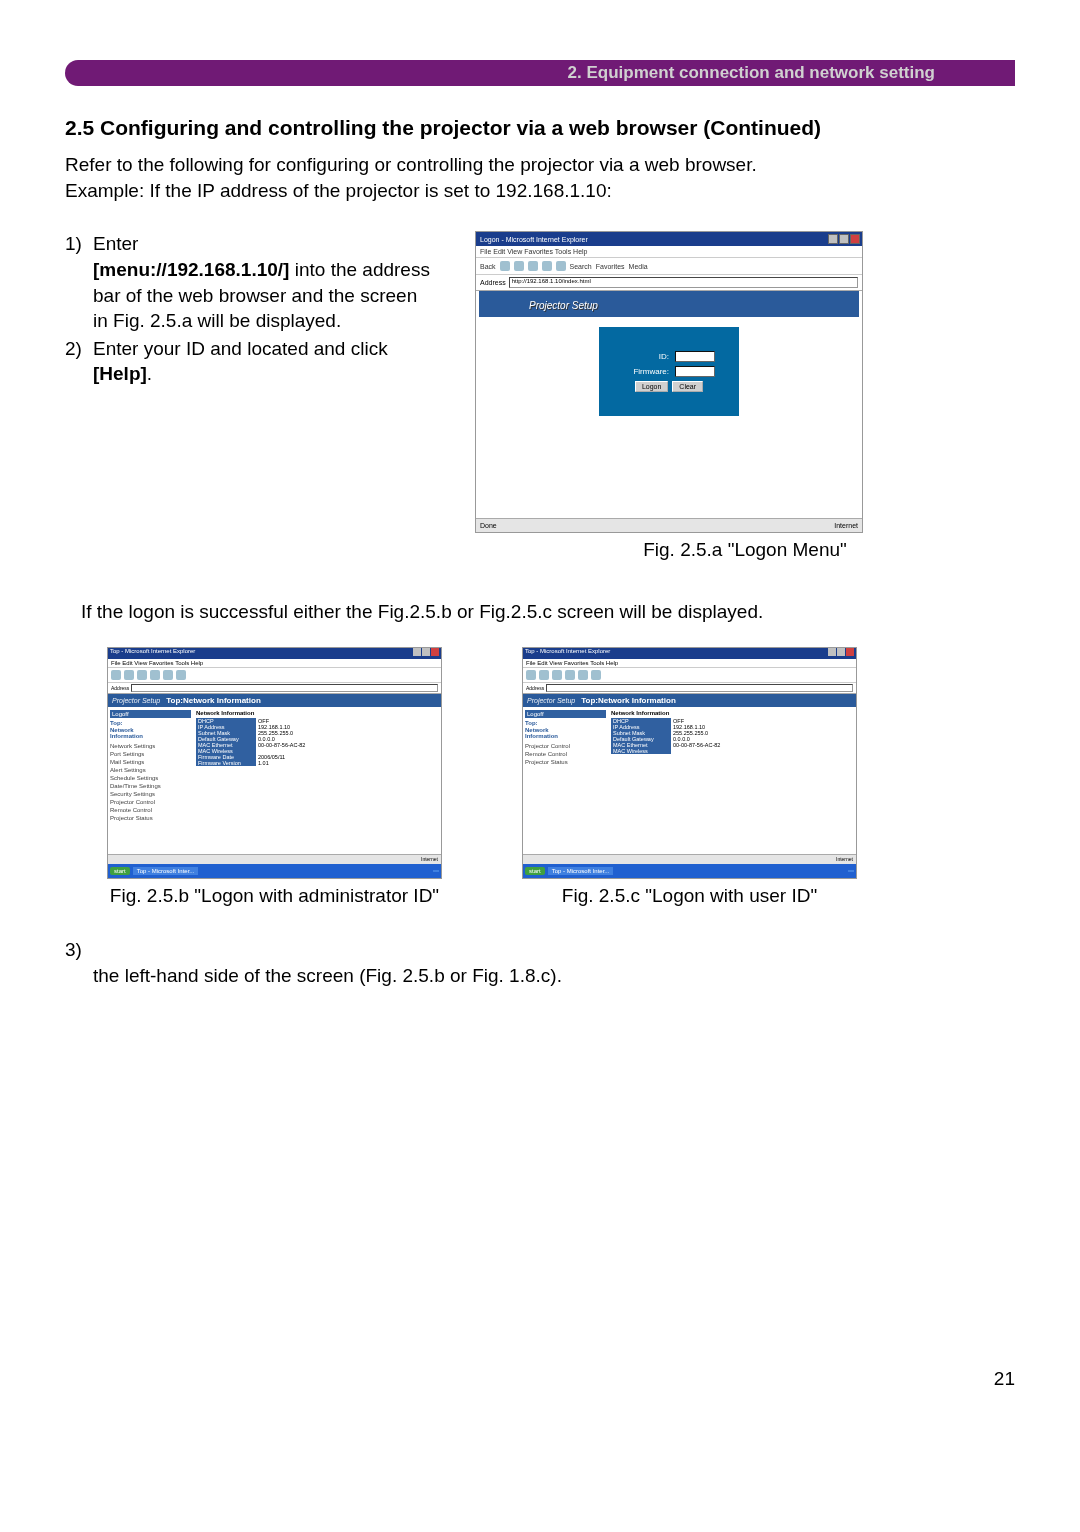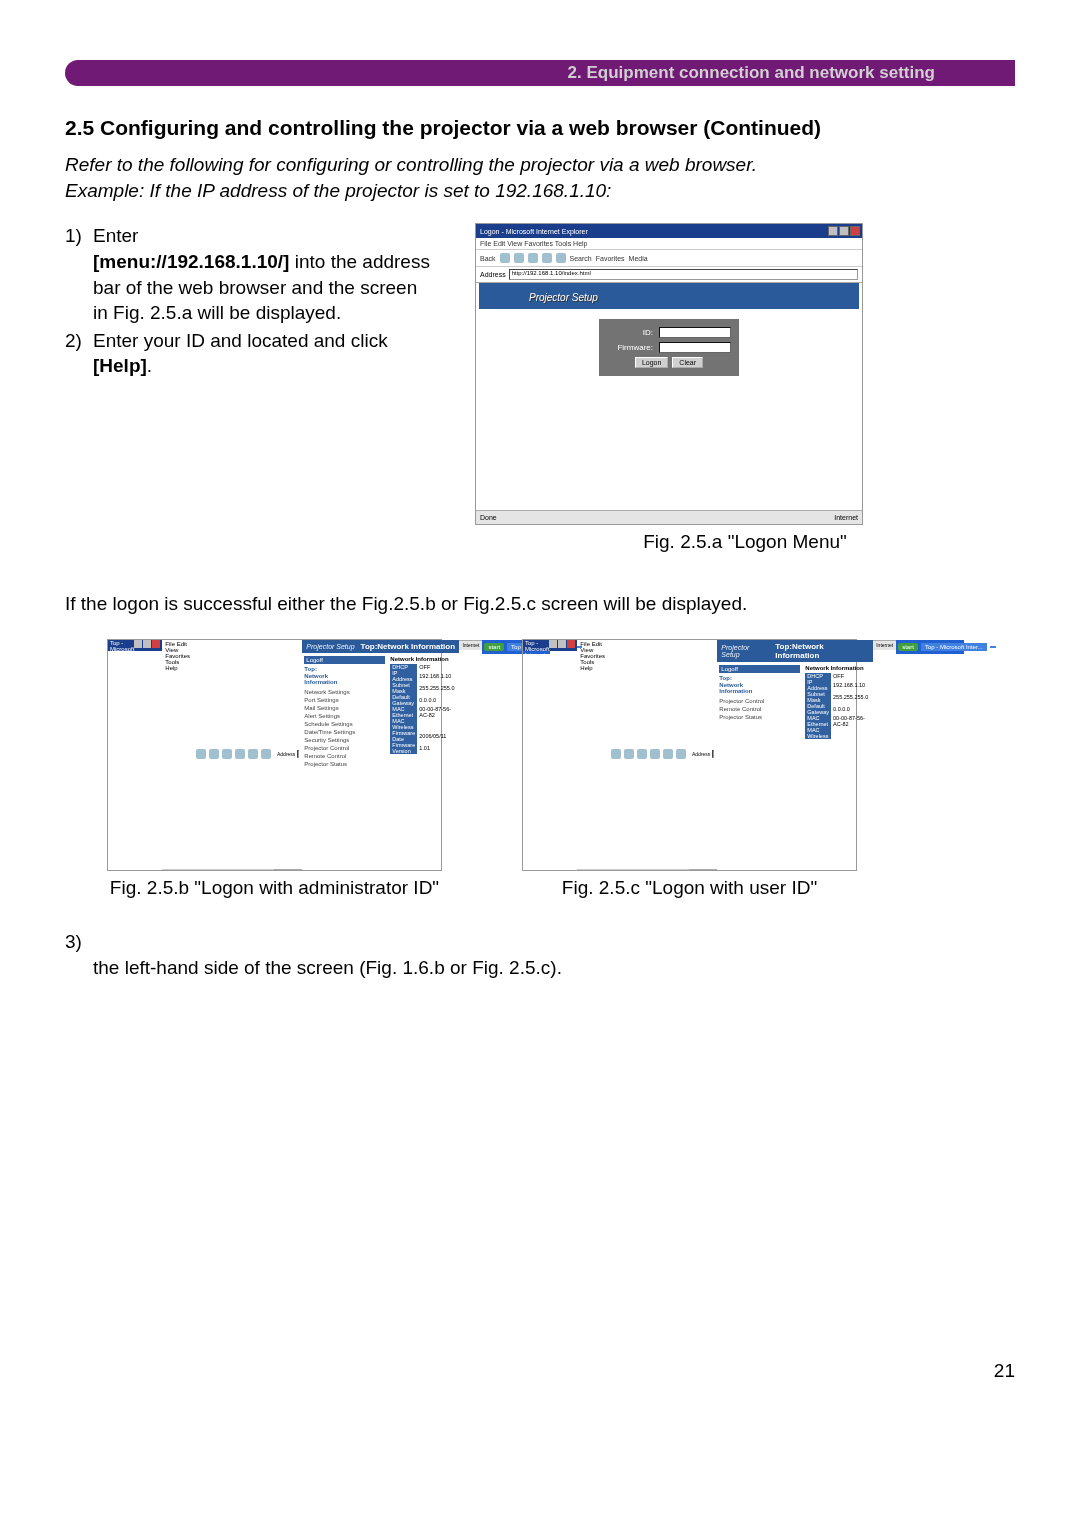--- a/index.html
+++ b/index.html
@@ -35,22 +35,21 @@
       font-weight: bold;
     }
     .section-title {
       font-size: 21px;
       font-weight: bold;
       margin-bottom: 12px;
     }
     .intro {
       font-size: 19px;
       line-height: 1.35;
-      margin-bottom: 20px;
-      font-style: italic;
+      margin-bottom: 28px;
     }
     .columns {
       display: flex;
       gap: 20px;
       margin-bottom: 8px;
     }
     .left-col {
       flex: 0 0 390px;
       font-size: 19px;
       line-height: 1.35;
@@ -101,24 +100,24 @@
       padding: 4px 8px 4px 50px;
       margin: 0 3px;
     }
     .proj-banner-text {
       color: #fff;
       font-size: 10px;
       font-style: italic;
       text-shadow: 1px 1px #333;
     }
     .logon-panel {
-      background: #737373;
+      background: #0369a1;
       width: 140px;
       margin: 10px auto 16px auto;
-      padding: 8px;
+      padding: 24px;
       font-size: 8px;
       color: #fff;
     }
     .logon-row { display: flex; align-items: center; gap: 6px; margin-bottom: 4px; }
     .logon-label { width: 46px; text-align: right; }
     .logon-input { flex: 1; height: 11px; background: #fff; border: 1px inset #666; }
     .logon-btns { display: flex; justify-content: center; gap: 4px; margin-top: 4px; }
     .logon-btn {
       background: #d0d0d0;
       border: 1px outset #fff;
@@ -139,35 +138,36 @@
     .fig-caption {
       text-align: center;
       font-size: 19px;
       margin-top: 6px;
       margin-bottom: 30px;
     }
     .mid-text {
       font-size: 19px;
       line-height: 1.35;
       margin-bottom: 22px;
+      margin-left: 16px;
     }
     .two-figs {
       display: flex;
       gap: 80px;
       justify-content: flex-start;
       margin-bottom: 30px;
       padding-left: 42px;
     }
     .fig-block { width: 335px; }
     .small-browser {
       border: 1px solid #999;
       width: 335px;
       height: 232px;
       display: flex;
-      flex-direction: row;
+      flex-direction: column;
     }
     .small-titlebar { background: #1a3d8c; height: 11px; display: flex; justify-content: space-between; padding: 0 2px; }
     .small-titlebar-title { color: #fff; font-size: 6px; }
     .small-winbtns { display: flex; gap: 1px; }
     .small-winbtn { width: 8px; height: 8px; background: #c0c0c0; }
     .small-winbtn.close { background: #d04040; }
     .small-menubar { font-size: 6px; padding: 1px 3px; border-bottom: 1px solid #ccc; }
     .small-toolbar { font-size: 6px; padding: 2px 3px; border-bottom: 1px solid #ccc; display: flex; gap: 3px; align-items: center; }
     .small-addr { font-size: 5px; padding: 1px 3px; border-bottom: 1px solid #aaa; display: flex; gap: 2px; align-items: center; }
     .small-addr-input { flex: 1; border: 1px inset #999; height: 8px; }
@@ -488,19 +488,19 @@
         </div>
       </div>
       <div class="fig-cap2">Fig. 2.5.c "Logon with user ID"</div>
     </div>
   </div>
 
   <div class="step3">
     <div class="step3-num">3)</div>
     <div class="step3-body">
       <br>
-      <span>the left-hand side of the screen (Fig. 1.6.b or Fig. 2.5.c).</span>
+      <span>the left-hand side of the screen (Fig. 2.5.b or Fig. 1.8.c).</span>
     </div>
   </div>
 
   <div class="page-num">21</div>
 
 </div>
 
 </body></html>

